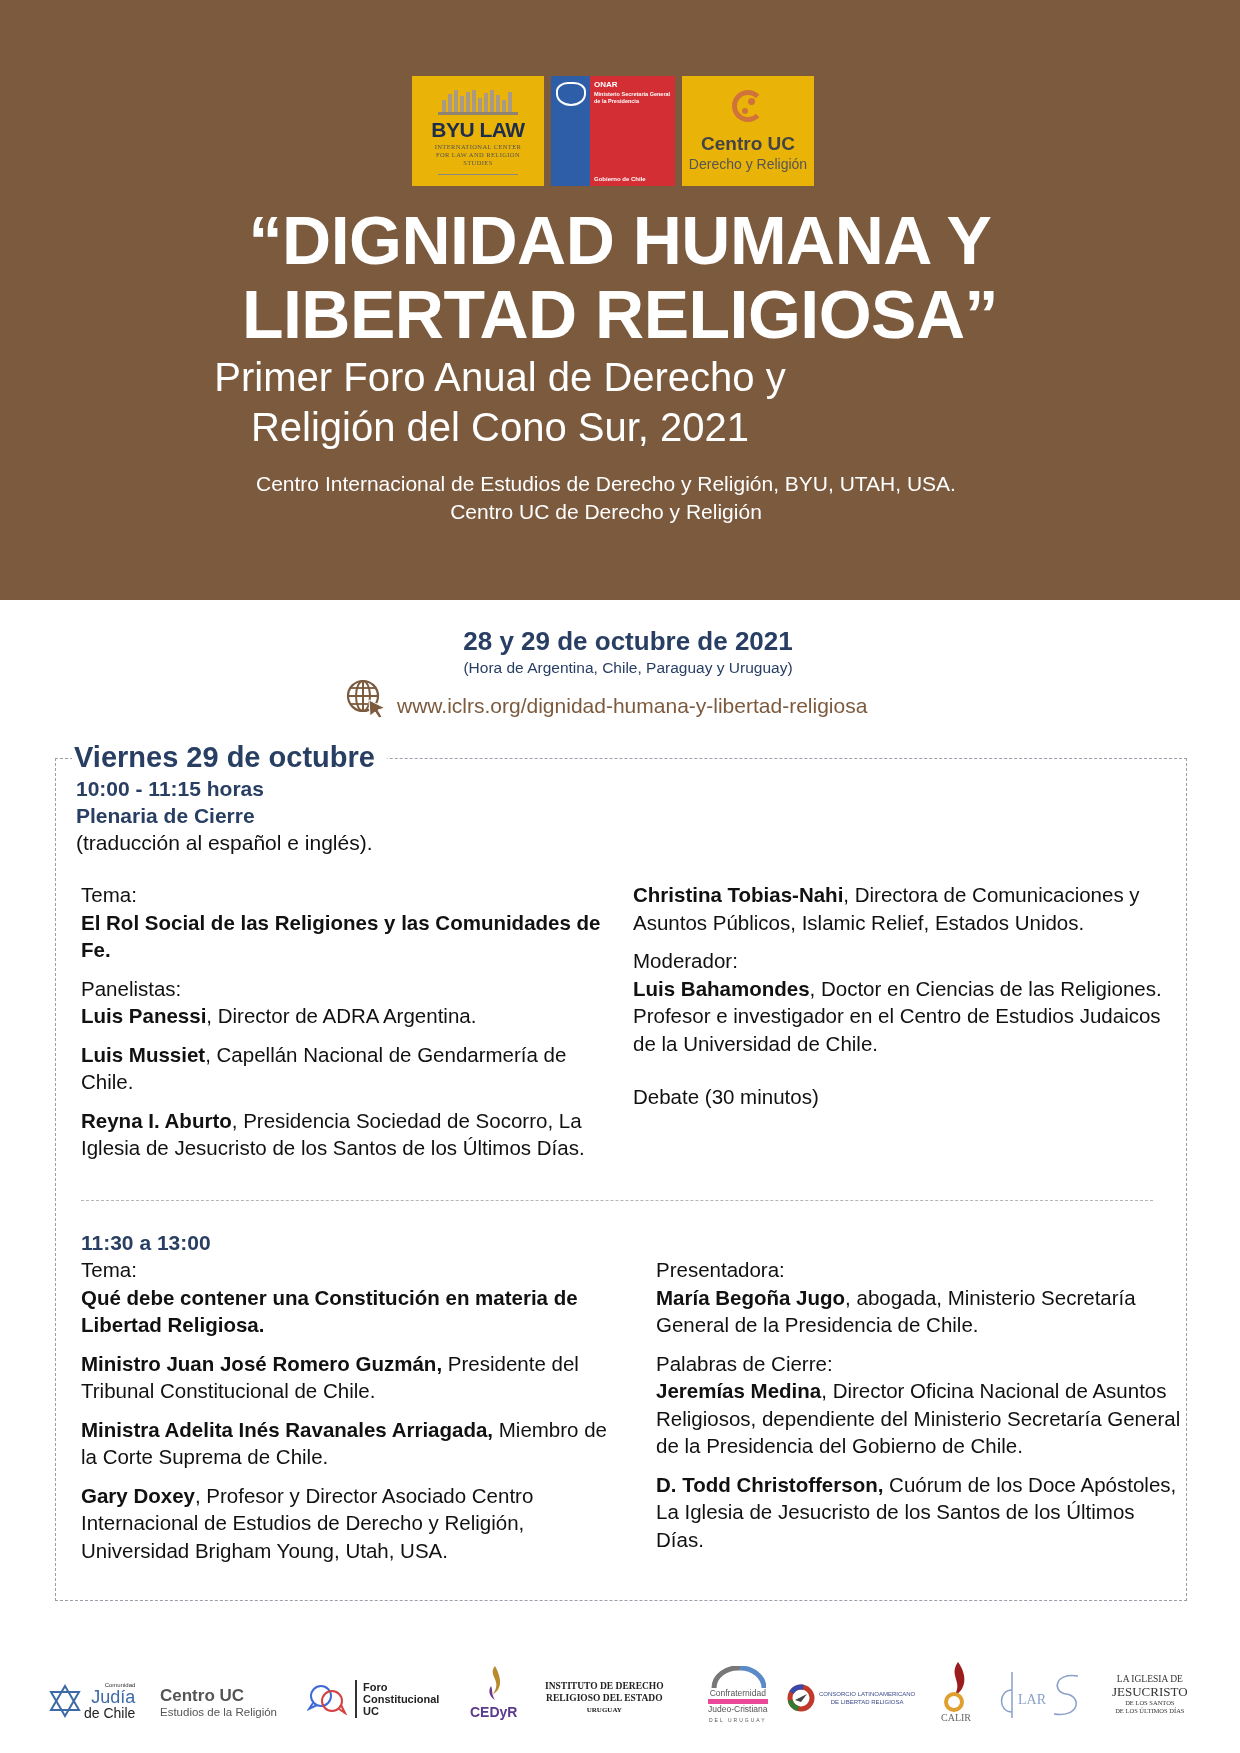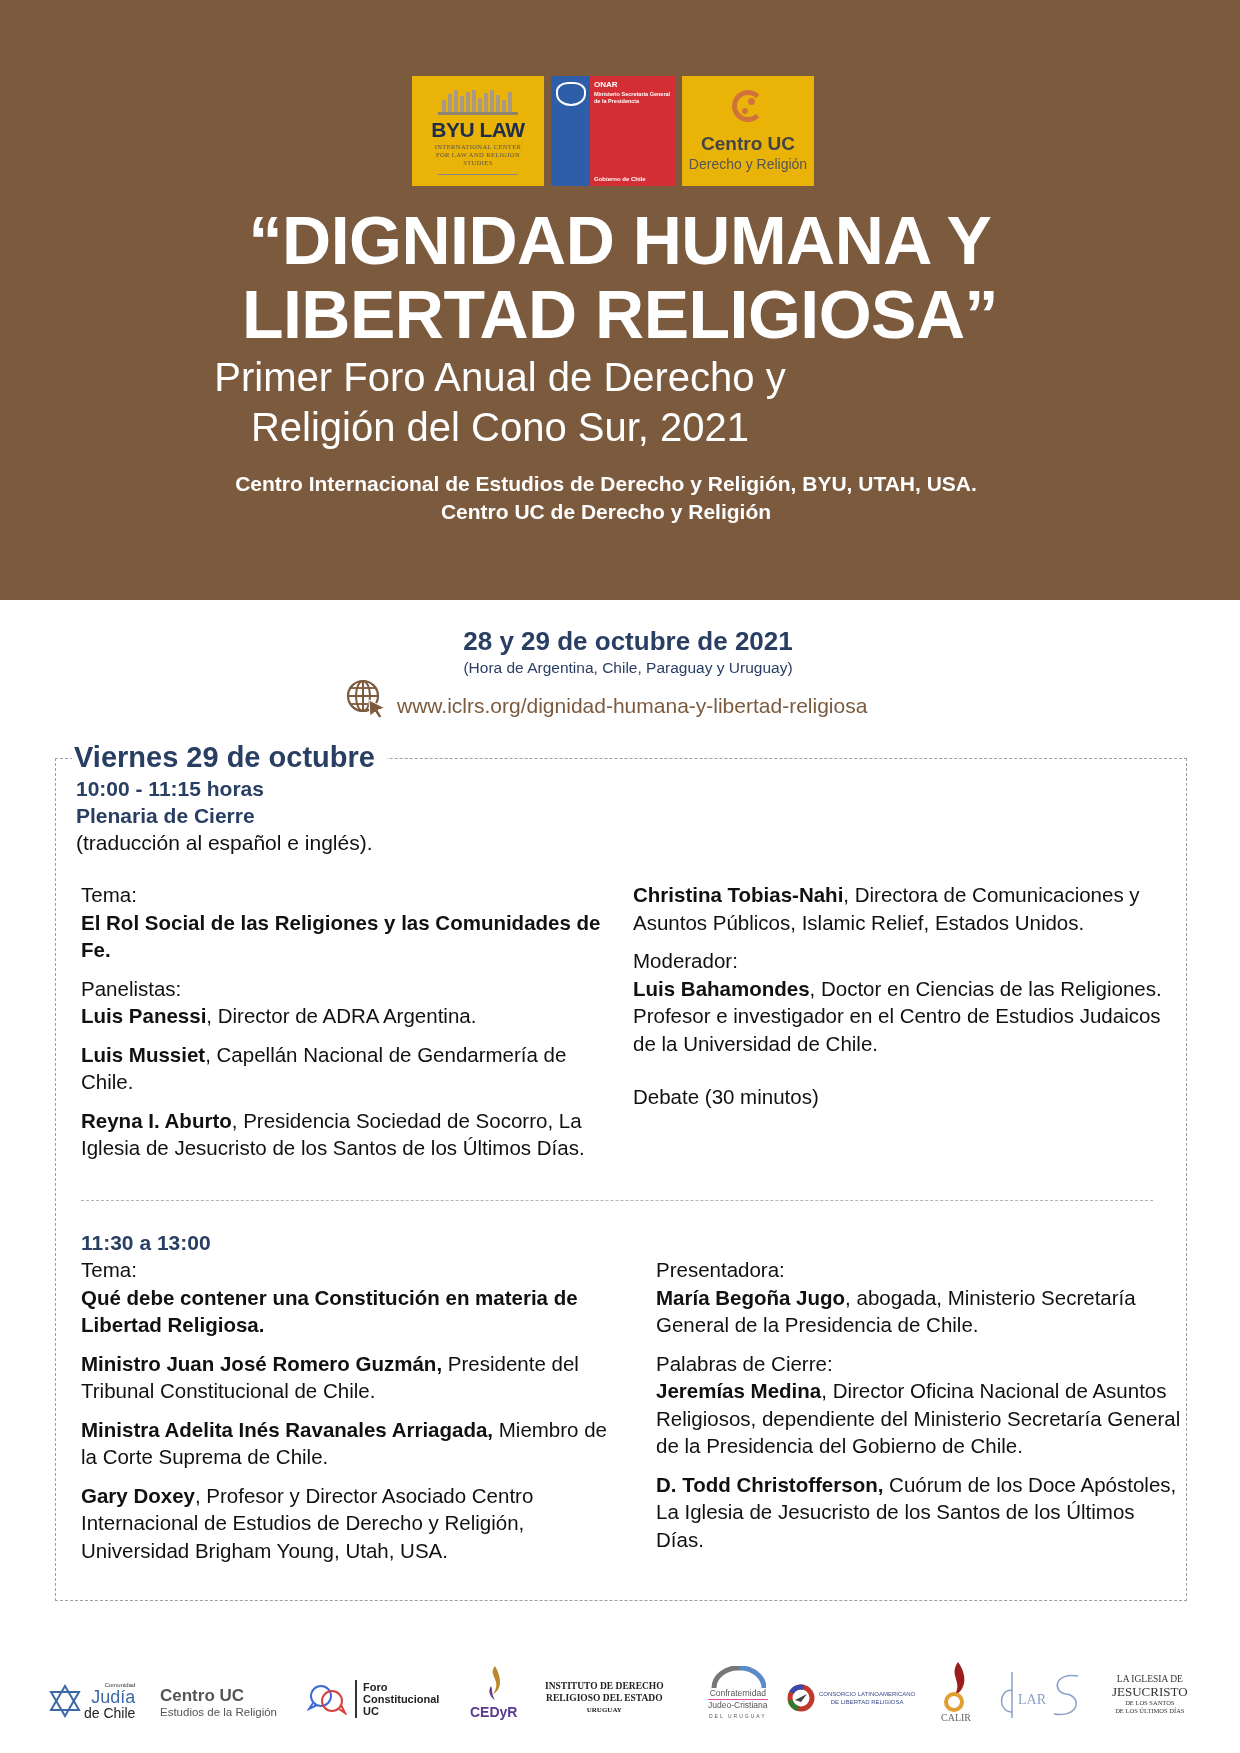--- a/index.html
+++ b/index.html
@@ -26,21 +26,21 @@
   .logo-onar .red .t3 { position: absolute; bottom: 4px; left: 4px; font-size: 6px; font-weight: bold; }
 
   .logo-cuc .mark { position: absolute; left: 50px; top: 14px; width: 32px; height: 32px; border: 5px solid #d0733a; border-radius: 50%; border-right-color: transparent; }
   .logo-cuc .dot1 { position: absolute; left: 66px; top: 22px; width: 7px; height: 7px; border-radius: 50%; background: #d0733a; }
   .logo-cuc .dot2 { position: absolute; left: 60px; top: 32px; width: 6px; height: 6px; border-radius: 50%; background: #d0733a; }
   .logo-cuc .name { position: absolute; top: 57px; width: 100%; text-align: center; font-weight: bold; font-size: 19px; color: #444; }
   .logo-cuc .sub { position: absolute; top: 80px; width: 100%; text-align: center; font-size: 14px; color: #555; }
 
   .title { position: absolute; top: 203px; left: 0; width: 1240px; text-align: center; color: #fff; font-weight: bold; font-size: 68px; line-height: 74px; letter-spacing: -0.5px; }
   .subtitle { position: absolute; top: 352px; left: 0; width: 1000px; text-align: center; color: #fff; font-size: 40px; line-height: 50px; }
-  .orgs { position: absolute; top: 470px; left: 0; width: 1212px; text-align: center; color: #fff; font-weight: bold; font-size: 21px; line-height: 28px; }
+  .orgs { position: absolute; top: 470px; left: 0; width: 1212px; text-align: center; color: #fff; font-weight: normal; font-size: 21px; line-height: 28px; }
 
   .dates { position: absolute; top: 624px; left: 8px; width: 1240px; text-align: center; }
   .dates .main { color: #283e63; font-weight: bold; font-size: 26px; line-height: 34px; }
   .dates .tz { color: #283e63; font-size: 15.5px; line-height: 20px; }
   .url-row { position: absolute; top: 678px; left: 345px; display: flex; align-items: flex-end; gap: 10px; }
   .url-row svg { width: 42px; height: 40px; }
   .url-row .url { color: #7b5a3e; font-size: 21px; }
 
   .schedule { position: absolute; left: 55px; top: 758px; width: 1132px; height: 843px; border: 1px dashed #9aa0aa; }
   .day-heading { position: absolute; left: 16px; top: -20px; background: #fff; padding: 0 12px 0 2px; color: #283e63; font-weight: bold; font-size: 29px; line-height: 36px; }
@@ -229,21 +229,21 @@
     <div style="font-size:7px;">URUGUAY</div>
   </div>
 
   <div class="flogo" style="left:708px; top:6px; align-items:center;">
     <svg width="56" height="22" viewBox="0 0 56 22">
       <path d="M4 22 A24 20 0 0 1 30 2" fill="none" stroke="#777" stroke-width="5"></path>
       <path d="M30 2 A24 20 0 0 1 54 22" fill="none" stroke="#5b8ac9" stroke-width="5"></path>
     </svg>
     <div style="font-size:8.5px; color:#555; line-height:11px; text-align:center;">
       <div>Confraternidad</div>
-      <div style="border-top:1px solid #ec4899;">Judeo-Cristiana</div>
+      <div style="border-top:5px solid #ec4899;">Judeo-Cristiana</div>
       <div style="font-size:5px; letter-spacing:2px;">DEL URUGUAY</div>
     </div>
   </div>
 
   <div class="flogo" style="left:787px; top:24px; flex-direction:row; align-items:center;">
     <svg width="28" height="28" viewBox="0 0 28 28">
       <circle cx="14" cy="14" r="11" fill="none" stroke="#c0392b" stroke-width="5" stroke-dasharray="17 0"></circle>
       <circle cx="14" cy="14" r="11" fill="none" stroke="#2e7d32" stroke-width="5" stroke-dasharray="12 58" stroke-dashoffset="-20"></circle>
       <circle cx="14" cy="14" r="11" fill="none" stroke="#3949ab" stroke-width="5" stroke-dasharray="14 56" stroke-dashoffset="-40"></circle>
       <path d="M8 16 L20 10 L14 18 Z" fill="#444"></path>

